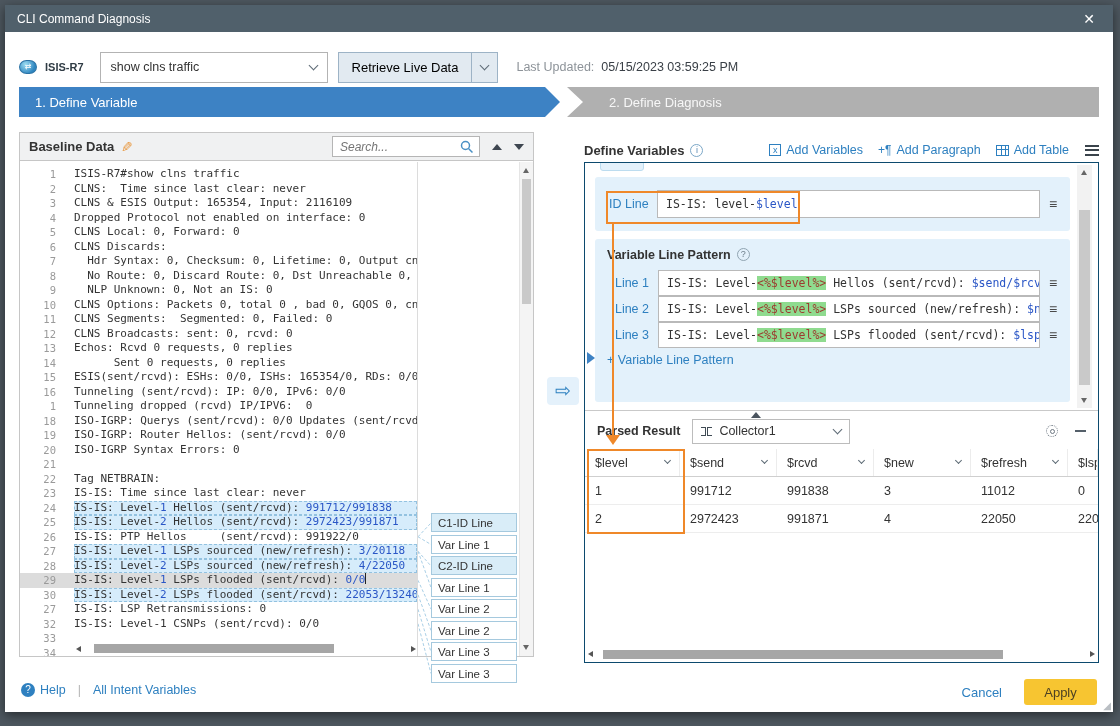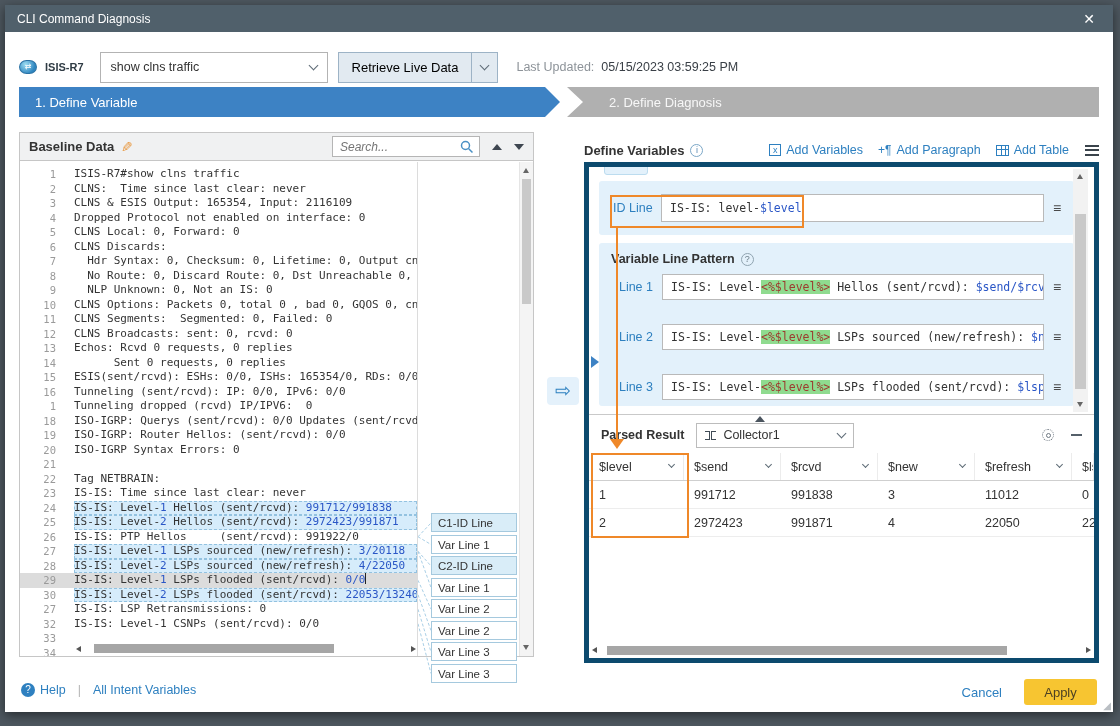--- a/index.html
+++ b/index.html
@@ -80,39 +80,39 @@
   .rp-actions{margin-left:auto;display:flex;align-items:center;gap:15px;}
   .act{display:flex;align-items:center;gap:5px;color:#2e80c0;font-size:12.5px;cursor:pointer;}
   .icon-xbox{width:12px;height:12px;border:1.3px solid #2e80c0;color:#2e80c0;font-size:9px;line-height:10px;text-align:center;}
   .icon-para{color:#2e80c0;font-size:12px;line-height:12px;}
   .icon-table{width:13px;height:11px;border:1.3px solid #2e80c0;
     background:linear-gradient(#2e80c0,#2e80c0) 0 3.5px/100% 1px no-repeat,
                linear-gradient(#2e80c0,#2e80c0) 4px 0/1px 100% no-repeat,
                linear-gradient(#2e80c0,#2e80c0) 8px 0/1px 100% no-repeat;}
   .icon-menu{width:14px;height:11px;border-top:2px solid #3a434b;border-bottom:2px solid #3a434b;
     background:linear-gradient(#3a434b,#3a434b) 50% 50%/100% 2px no-repeat;margin-left:16px;cursor:pointer;}
-  .rp-box{position:absolute;top:23px;left:0;right:0;bottom:0;border:5px solid #0c4a6e;background:#fff;}
+  .rp-box{position:absolute;top:23px;left:0;right:0;bottom:0;border:1px solid #0c4a6e;background:#fff;}
   .upper{position:absolute;top:0;left:0;right:0;height:247px;overflow:hidden;}
   .cut-tab{position:absolute;left:15px;top:-2px;width:44px;height:10px;background:#e3f1fb;border:1px solid #bcdcef;border-radius:0 0 3px 3px;}
   .id-sec{position:absolute;left:10px;top:14px;width:475px;height:54px;background:#e3f1fb;border-radius:3px;
     display:flex;align-items:center;padding:0 4px 0 14px;}
   .fld-label{color:#2e80c0;font-size:12.5px;width:48px;flex:none;}
   .fld{height:28px;background:#fff;border:1px solid #b9b9b9;flex:1;display:flex;align-items:center;
     padding:0 8px;font-family:"DejaVu Sans Mono",monospace;font-size:11.5px;white-space:pre;overflow:hidden;color:#333;}
   .handle{width:26px;text-align:center;color:#4a4a4a;font-size:14px;flex:none;cursor:pointer;}
   .orange-rect-id{position:absolute;left:21px;top:28px;width:194px;height:33px;border:2px solid #ef8829;z-index:7;pointer-events:none;}
   .orange-line{position:absolute;left:27px;top:61px;width:2px;height:213px;background:#ef8829;z-index:6;pointer-events:none;}
   .orange-head{position:absolute;left:21px;top:272px;width:0;height:0;border-left:7px solid transparent;
     border-right:7px solid transparent;border-top:10px solid #ef8829;z-index:6;pointer-events:none;}
   .pat-sec{position:absolute;left:10px;top:76px;width:475px;height:163px;background:#e3f1fb;border-radius:3px;padding:9px 4px 0 8px;}
-  .pat-title-row{display:flex;align-items:flex-end;margin:0 0 8px 4px;}
+  .pat-title-row{display:flex;align-items:flex-start;margin:0 0 8px 4px;}
   .pat-title{font-size:12.5px;font-weight:bold;color:#333;}
   .icon-q{width:13px;height:13px;border-radius:50%;border:1px solid #90a4b1;color:#6b7c88;font-size:9px;
     line-height:11px;text-align:center;margin-left:6px;cursor:pointer;}
-  .pat-row{display:flex;align-items:center;margin-bottom:24px;}
+  .pat-row{display:flex;align-items:center;margin-bottom:0;}
   .pat-label{width:46px;text-align:right;color:#2e80c0;font-size:12.5px;margin-right:9px;flex:none;}
   .pat-row .fld{height:26px;}
   .cg{background:#8fdb8f;color:#9c3b2f;}
   .add-link{color:#2e80c0;font-size:12.5px;margin:5px 0 0 4px;cursor:pointer;}
   .play{position:absolute;left:2px;top:189px;width:0;height:0;border-left:8px solid #3d82c4;
     border-top:6px solid transparent;border-bottom:6px solid transparent;}
   .rp-vscroll{position:absolute;right:6px;top:2px;width:15px;height:243px;background:#f2f2f2;}
   .divider{position:absolute;top:247px;left:0;right:0;border-top:1px solid #c9c9c9;}
   .split-handle{position:absolute;top:249px;left:166px;border-left:5px solid transparent;border-right:5px solid transparent;
     border-bottom:6px solid #4a545e;cursor:pointer;}

